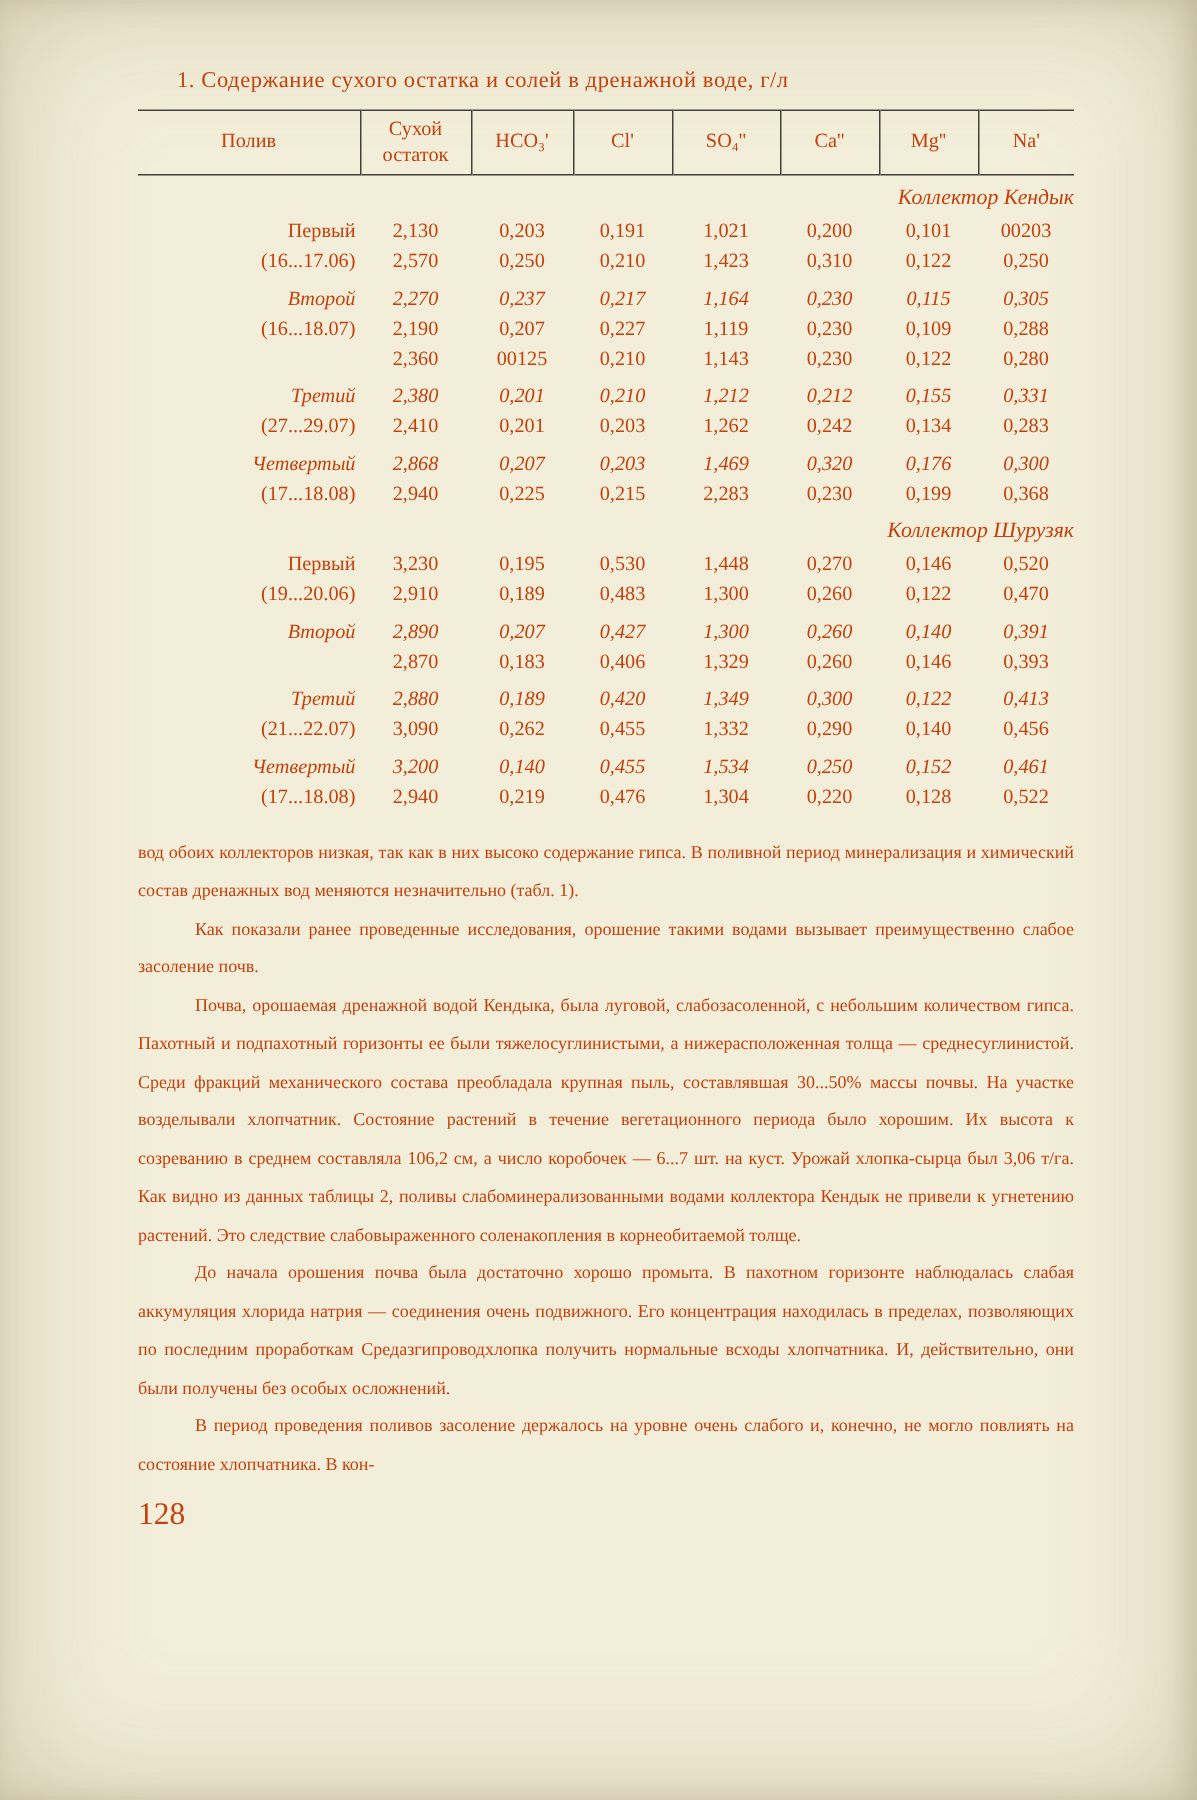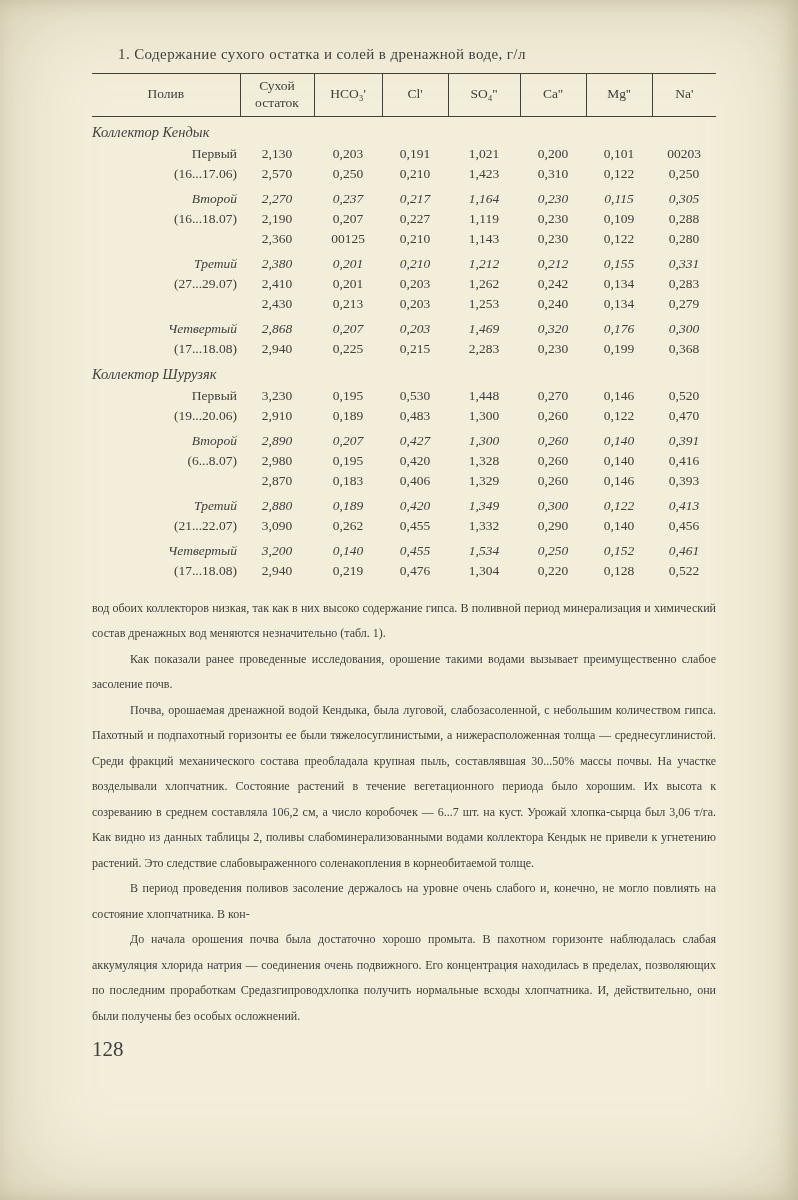--- a/index.html
+++ b/index.html
@@ -9,21 +9,21 @@
     background: #d8d2ba;
   }
   .page {
     position: relative;
     width: 798px;
     height: 1200px;
     margin: 0 auto;
     background: #f3eed9;
     box-shadow: inset 0 0 90px rgba(150,140,100,0.38), inset -6px 0 18px rgba(120,110,80,0.25);
     overflow: hidden;
-    color: #404040;
+    color: #c2410c;
   }
   .content {
     position: absolute;
     left: 92px;
     top: 46px;
     width: 624px;
   }
   .table-title {
     font-size: 15px;
     letter-spacing: 0.4px;
@@ -52,21 +52,21 @@
     text-align: center;
     line-height: 20px;
     vertical-align: bottom;
   }
   tbody td.poliv {
     text-align: right;
     padding-left: 2px;
     white-space: nowrap;
   }
   tr.section-title td {
-    text-align: left;
+    text-align: right;
     font-style: italic;
     font-size: 14.5px;
     padding: 5px 0 2px 0;
   }
   tr.group-start td { padding-top: 5px; font-style: italic; }
   .body-text {
     margin-top: 15px;
     font-size: 12px;
     line-height: 25.5px;
     text-align: justify;
@@ -176,30 +176,20 @@
           <tr>
             <td class="poliv">(27...29.07)</td>
             <td>2,410</td>
             <td>0,201</td>
             <td>0,203</td>
             <td>1,262</td>
             <td>0,242</td>
             <td>0,134</td>
             <td>0,283</td>
           </tr>
-          <tr>
-            <td class="poliv"></td>
-            <td>2,430</td>
-            <td>0,213</td>
-            <td>0,203</td>
-            <td>1,253</td>
-            <td>0,240</td>
-            <td>0,134</td>
-            <td>0,279</td>
-          </tr>
           <tr class="group-start">
             <td class="poliv">Четвертый</td>
             <td>2,868</td>
             <td>0,207</td>
             <td>0,203</td>
             <td>1,469</td>
             <td>0,320</td>
             <td>0,176</td>
             <td>0,300</td>
           </tr>
@@ -240,30 +230,20 @@
             <td class="poliv">Второй</td>
             <td>2,890</td>
             <td>0,207</td>
             <td>0,427</td>
             <td>1,300</td>
             <td>0,260</td>
             <td>0,140</td>
             <td>0,391</td>
           </tr>
           <tr>
-            <td class="poliv">(6...8.07)</td>
-            <td>2,980</td>
-            <td>0,195</td>
-            <td>0,420</td>
-            <td>1,328</td>
-            <td>0,260</td>
-            <td>0,140</td>
-            <td>0,416</td>
-          </tr>
-          <tr>
             <td class="poliv"></td>
             <td>2,870</td>
             <td>0,183</td>
             <td>0,406</td>
             <td>1,329</td>
             <td>0,260</td>
             <td>0,146</td>
             <td>0,393</td>
           </tr>
           <tr class="group-start">
@@ -306,19 +286,19 @@
             <td>0,128</td>
             <td>0,522</td>
           </tr>
         </tbody>
     </table>
 
     <div class="body-text">
         <p>вод обоих коллекторов низкая, так как в них высоко содержание гипса. В поливной период минерализация и химический состав дренажных вод меняются незначительно (табл. 1).</p>
         <p class="indent">Как показали ранее проведенные исследования, орошение такими водами вызывает преимущественно слабое засоление почв.</p>
         <p class="indent">Почва, орошаемая дренажной водой Кендыка, была луговой, слабозасоленной, с небольшим количеством гипса. Пахотный и подпахотный горизонты ее были тяжелосуглинистыми, а нижерасположенная толща — среднесуглинистой. Среди фракций механического состава преобладала крупная пыль, составлявшая 30...50% массы почвы. На участке возделывали хлопчатник. Состояние растений в течение вегетационного периода было хорошим. Их высота к созреванию в среднем составляла 106,2 см, а число коробочек — 6...7 шт. на куст. Урожай хлопка-сырца был 3,06 т/га. Как видно из данных таблицы 2, поливы слабоминерализованными водами коллектора Кендык не привели к угнетению растений. Это следствие слабовыраженного соленакопления в корнеобитаемой толще.</p>
+        <p class="indent">До начала орошения почва была достаточно хорошо промыта. В пахотном горизонте наблюдалась слабая аккумуляция хлорида натрия — соединения очень подвижного. Его концентрация находилась в пределах, позволяющих по последним проработкам Средазгипроводхлопка получить нормальные всходы хлопчатника. И, действительно, они были получены без особых осложнений.</p>
         <p class="indent">В период проведения поливов засоление держалось на уровне очень слабого и, конечно, не могло повлиять на состояние хлопчатника. В кон-</p>
-        <p class="indent">До начала орошения почва была достаточно хорошо промыта. В пахотном горизонте наблюдалась слабая аккумуляция хлорида натрия — соединения очень подвижного. Его концентрация находилась в пределах, позволяющих по последним проработкам Средазгипроводхлопка получить нормальные всходы хлопчатника. И, действительно, они были получены без особых осложнений.</p>
       </div>
 
     <div class="page-number">128</div>
   </div>
 </div>
 
 </body></html>

